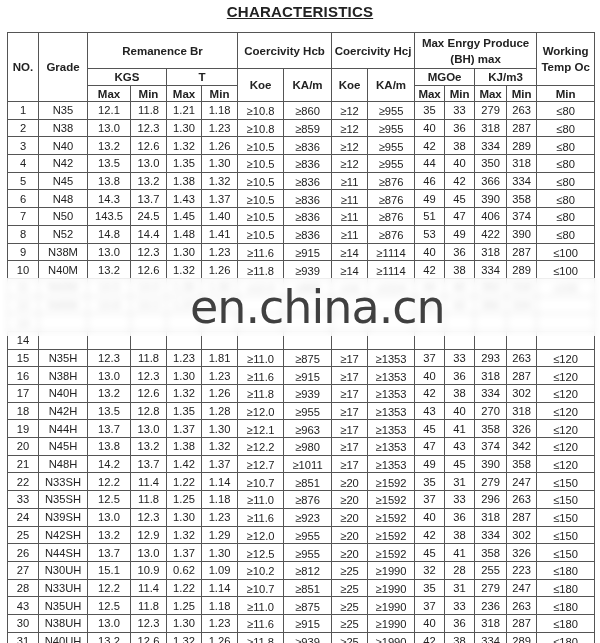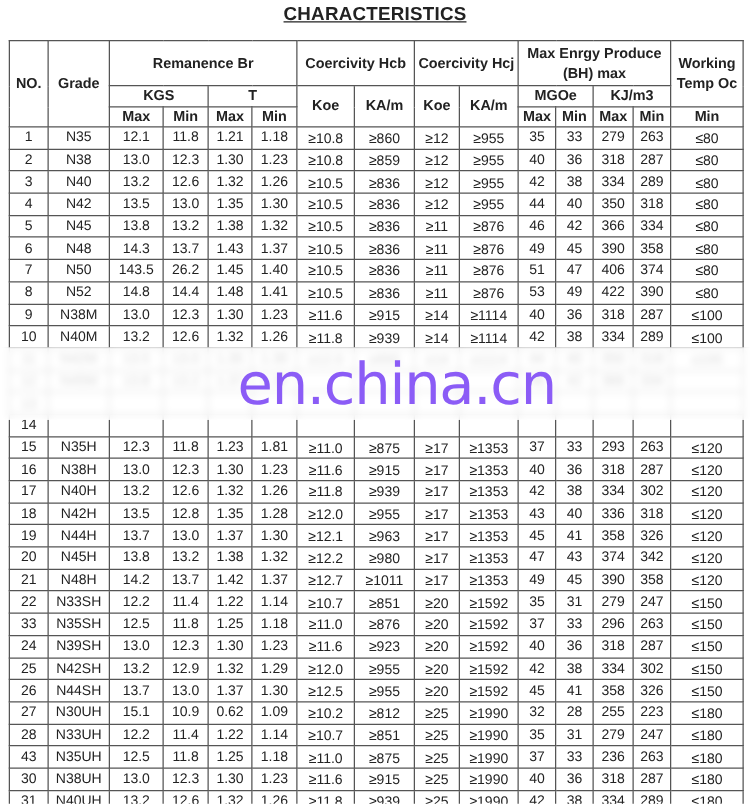--- a/index.html
+++ b/index.html
@@ -8,21 +8,21 @@
   table{position:absolute;left:7px;top:32px;border-collapse:collapse;table-layout:fixed;width:587px;}
   td,th{border:1px solid #555;text-align:center;padding:0;font-size:11.2px;line-height:14px;overflow:hidden;white-space:nowrap;}
   th{font-weight:bold;font-size:11.5px;}
   thead tr.h1 th{height:35px;}
   thead tr.h2 th{height:16px;}
   thead tr.h3 th{height:15px;margin-top:35px;}
   th.wrap{white-space:normal;line-height:16px;}
   tbody td{height:14.7px;}
   td.ge{padding-top:2px;}
   .wm{position:absolute;left:0;top:278px;width:600px;height:58px;background:rgba(255,255,255,0.82);backdrop-filter:blur(3px);}
-  .wm-text{position:absolute;left:190px;top:280px;font-size:46px;color:#8b5cf6;font-family:"DejaVu Sans",sans-serif;letter-spacing:-1px;}
+  .wm-text{position:absolute;left:190px;top:280px;font-size:46px;color:#404040;font-family:"DejaVu Sans",sans-serif;letter-spacing:-1px;}
 </style>
 </head>
 <body>
 
 <div class="title">CHARACTERISTICS</div>
 
 <table>
   <colgroup>
     <col style="width:31px">
       <col style="width:49px">
@@ -172,21 +172,21 @@
         <td>49</td>
         <td>45</td>
         <td>390</td>
         <td>358</td>
         <td class="ge">≤80</td>
       </tr>
       <tr>
         <td>7</td>
         <td>N50</td>
         <td>143.5</td>
-        <td>26.2</td>
+        <td>24.5</td>
         <td>1.45</td>
         <td>1.40</td>
         <td class="ge">≥10.5</td>
         <td class="ge">≥836</td>
         <td class="ge">≥11</td>
         <td class="ge">≥876</td>
         <td>51</td>
         <td>47</td>
         <td>406</td>
         <td>374</td>
@@ -368,21 +368,21 @@
         <td>13.5</td>
         <td>12.8</td>
         <td>1.35</td>
         <td>1.28</td>
         <td class="ge">≥12.0</td>
         <td class="ge">≥955</td>
         <td class="ge">≥17</td>
         <td class="ge">≥1353</td>
         <td>43</td>
         <td>40</td>
-        <td>336</td>
+        <td>270</td>
         <td>318</td>
         <td class="ge">≤120</td>
       </tr>
       <tr>
         <td>19</td>
         <td>N44H</td>
         <td>13.7</td>
         <td>13.0</td>
         <td>1.37</td>
         <td>1.30</td>

